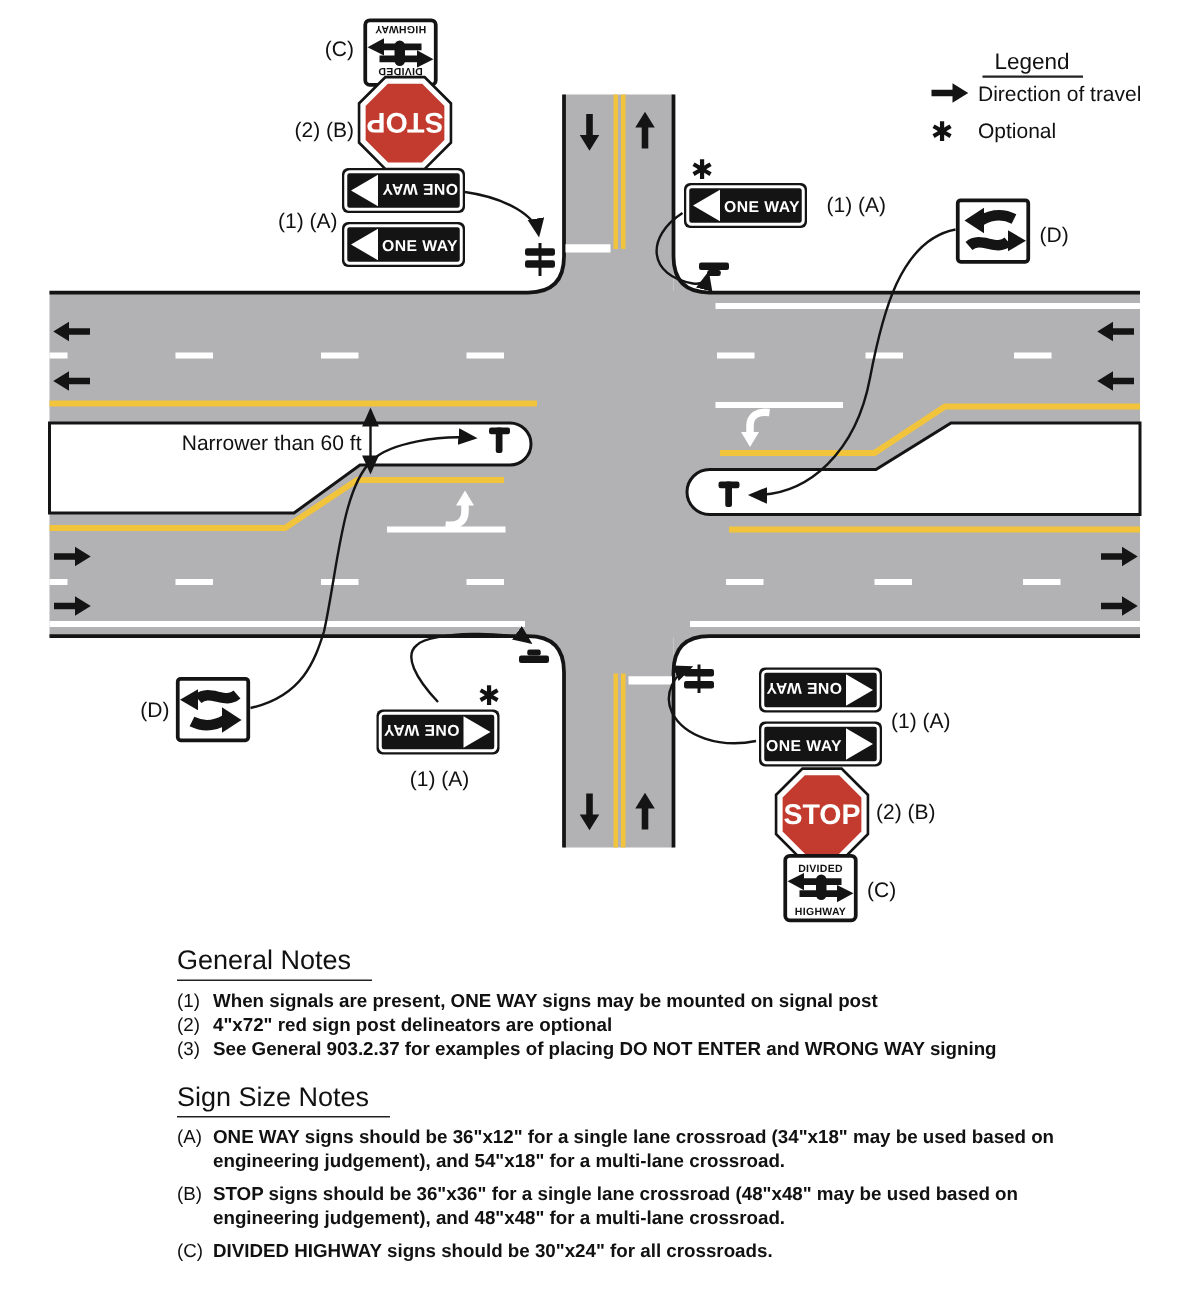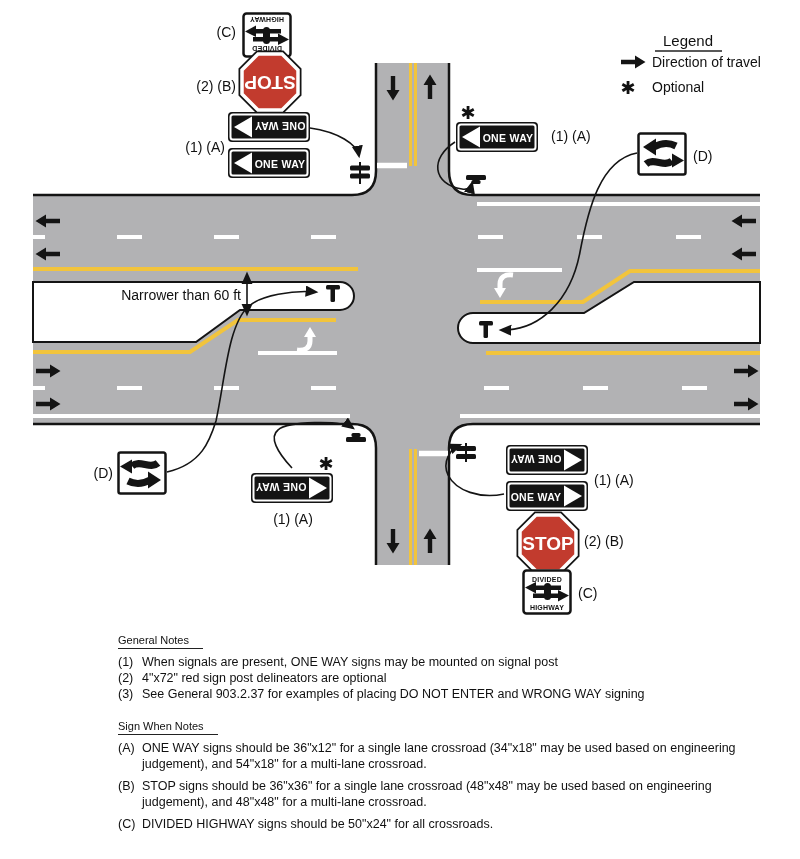--- a/index.html
+++ b/index.html
@@ -24,24 +24,24 @@
   .owinner{fill:none;stroke:#ffffff;stroke-width:2;}
   .owtxt{fill:#ffffff;font-weight:bold;font-size:10.5px;letter-spacing:.3px;}
   .stopoct-rim{fill:none;stroke:var(--line-black);stroke-width:7;}
   .stopoct{fill:var(--stop-red);stroke:#ffffff;stroke-width:3.5;}
   .stoptxt{fill:#ffffff;font-weight:bold;font-size:19px;}
   .dhtxt{fill:#111;font-weight:bold;font-size:7px;letter-spacing:.2px;}
   .darr{stroke:var(--line-black);stroke-width:7;fill:none;}
   .legend-title{font-size:15px;fill:#111;}
   .legend-item{font-size:14px;fill:#111;}
   .notes{position:absolute;left:118px;top:630px;width:660px;}
-  .note-title{display:inline-block;font-size:11px;border-bottom:1.5px solid #222;padding:0 14px 2px 0;margin:0 0 5px 0;font-weight:normal;}
+  .note-title{display:inline-block;font-size:18px;border-bottom:1.5px solid #222;padding:0 14px 2px 0;margin:0 0 5px 0;font-weight:normal;}
   .note-row{display:flex;font-size:12.5px;line-height:16px;}
   .note-row .tag{flex:0 0 24px;}
-  .note-row .txt{width:604px;}
+  .note-row .txt{width:604px;font-weight:bold;}
   .block-b{margin-top:14px;}
   .block-b .note-row{margin-bottom:6px;}
 </style>
 </head>
 <body>
 
 
 
 <svg width="800" height="625" viewBox="0 0 800 625">
   <defs>
@@ -257,30 +257,30 @@
       <span class="tag">(2)</span>
       <span class="txt">4"x72" red sign post delineators are optional</span>
     </div>
     <div class="note-row">
       <span class="tag">(3)</span>
       <span class="txt">See General 903.2.37 for examples of placing DO NOT ENTER and WRONG WAY signing</span>
     </div>
   </div>
 
   <div class="block-b">
-    <h3 class="note-title">Sign When Notes</h3>
+    <h3 class="note-title">Sign Size Notes</h3>
     <div class="note-row">
       <span class="tag">(A)</span>
       <span class="txt">ONE WAY signs should be 36"x12" for a single lane crossroad (34"x18" may be used based on engineering judgement), and 54"x18" for a multi-lane crossroad.</span>
     </div>
     <div class="note-row">
       <span class="tag">(B)</span>
       <span class="txt">STOP signs should be 36"x36" for a single lane crossroad (48"x48" may be used based on engineering judgement), and 48"x48" for a multi-lane crossroad.</span>
     </div>
     <div class="note-row">
       <span class="tag">(C)</span>
-      <span class="txt">DIVIDED HIGHWAY signs should be 50"x24" for all crossroads.</span>
+      <span class="txt">DIVIDED HIGHWAY signs should be 30"x24" for all crossroads.</span>
     </div>
   </div>
 </div>
 
 
 
 
 </body></html>

